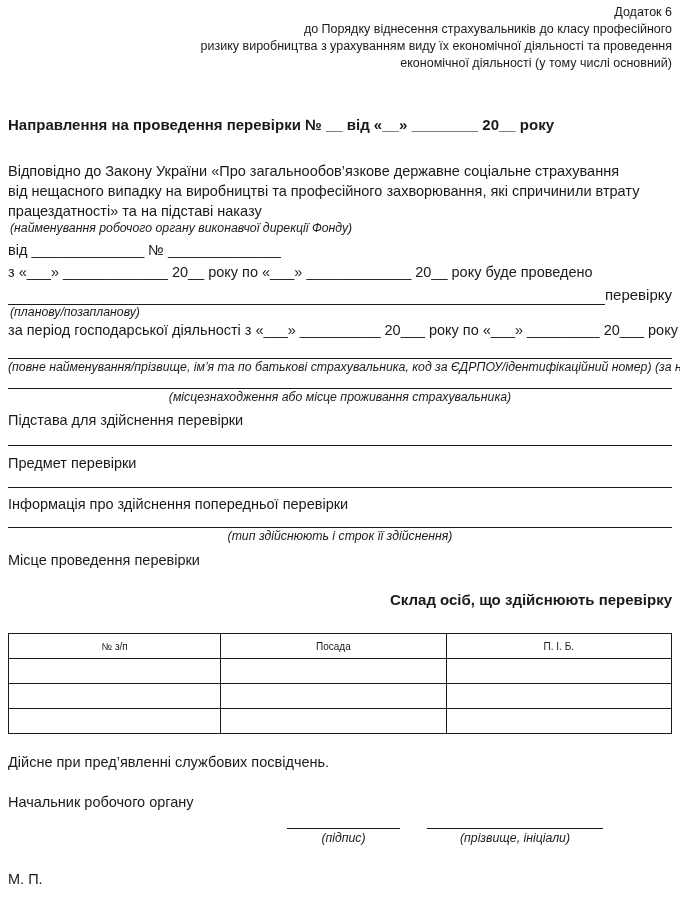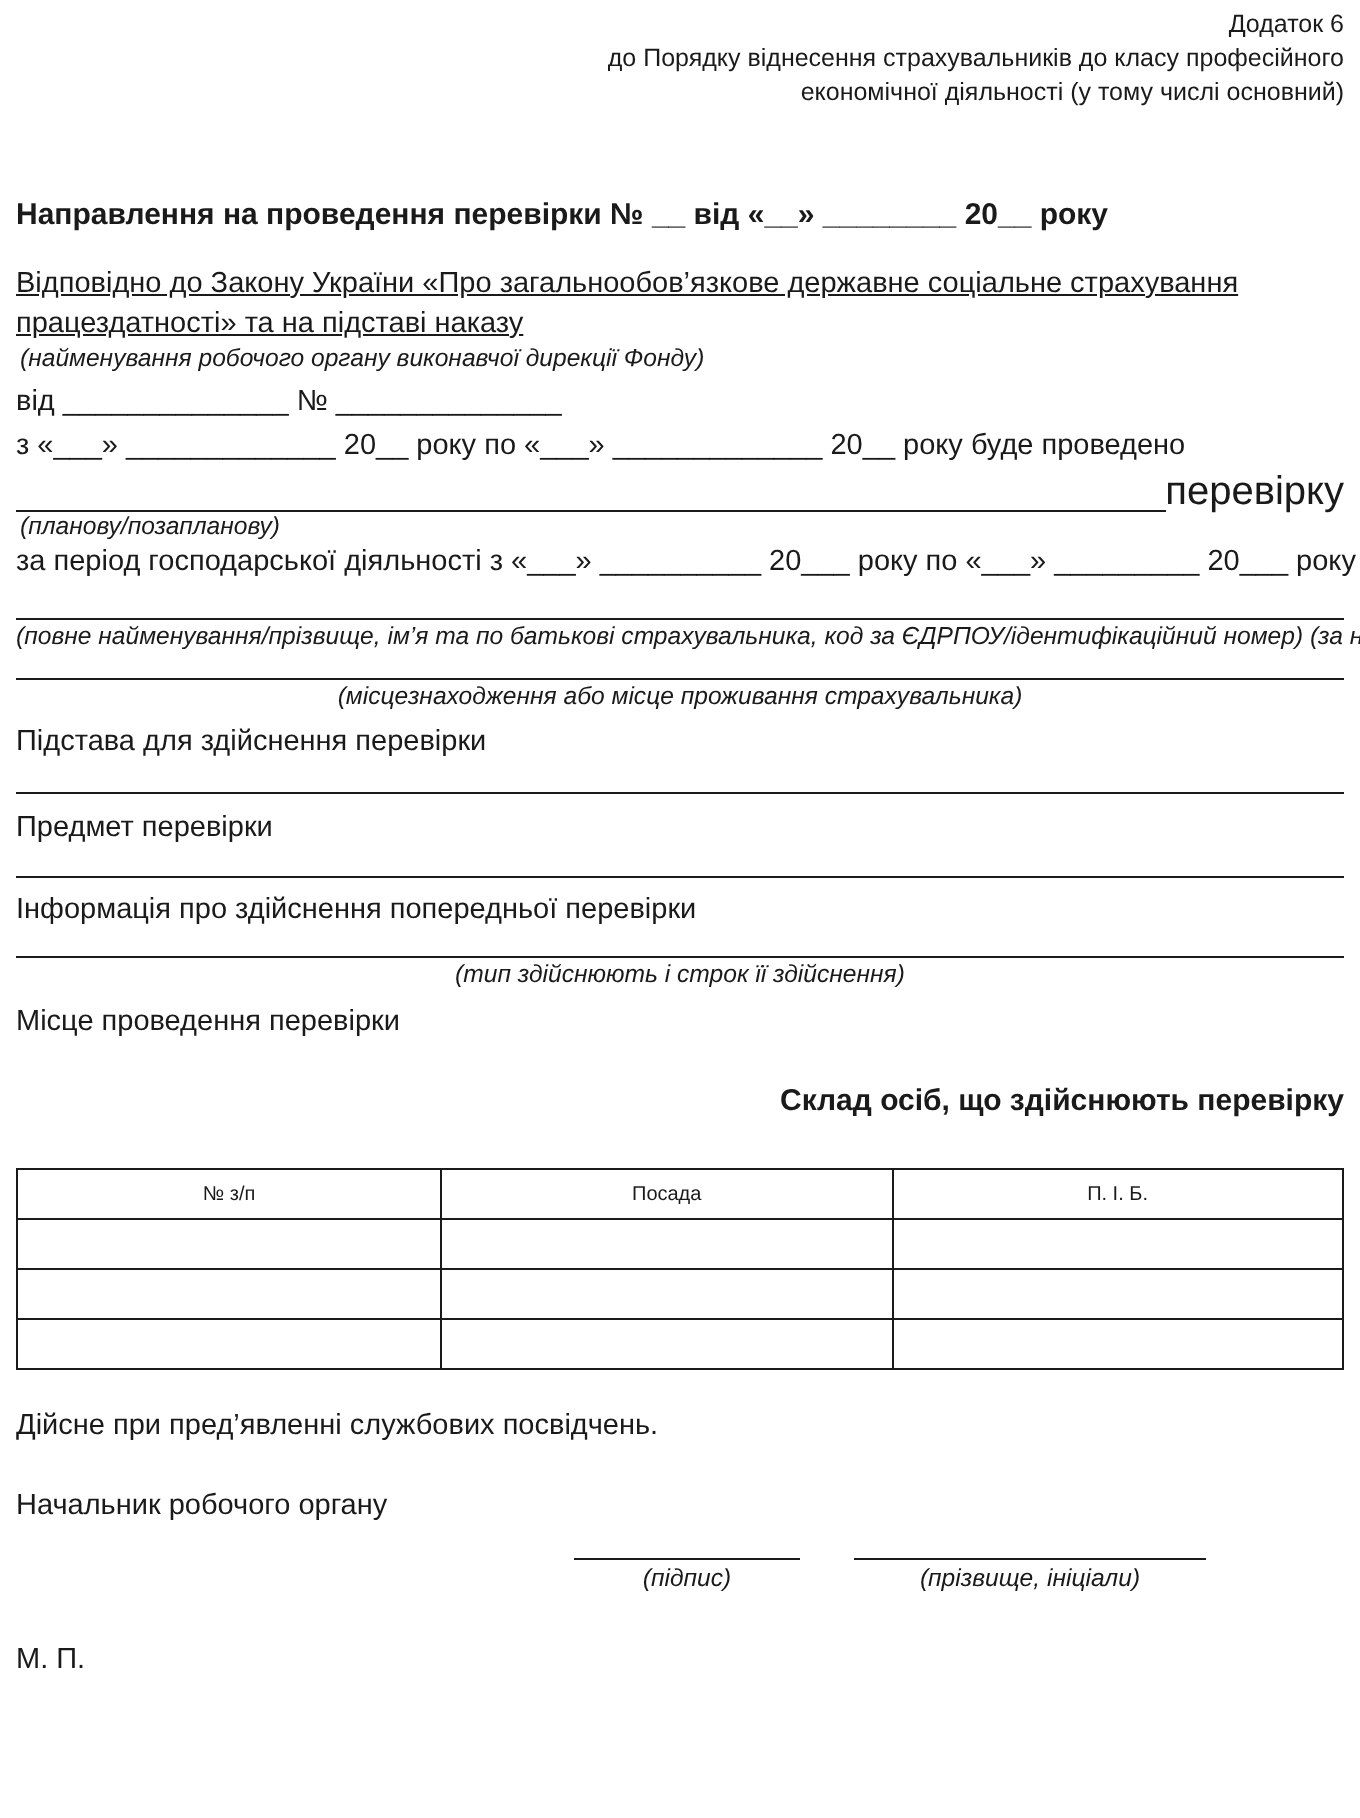--- a/index.html
+++ b/index.html
@@ -22,40 +22,40 @@
     text-align: left;
     font-size: 15px;
     font-weight: bold;
     white-space: nowrap;
   }
   .body-line {
     font-size: 14.5px;
     line-height: 20px;
     white-space: nowrap;
   }
-  .intro-block { margin-top: 16px; text-decoration: underline; }
+  .intro-block { margin-top: 28px; }
   .caption {
     font-style: italic;
     font-size: 12.3px;
     line-height: 14px;
     white-space: nowrap;
   }
   .caption.centered { text-align: center; line-height: 15px; }
   .caption.indent { padding-left: 2px; }
   .form-row {
     font-size: 14.5px;
     line-height: 22px;
     white-space: nowrap;
   }
   .order-row { margin-top: 4px; }
   .blankword-row {
     display: flex;
     align-items: flex-end;
     height: 22px;
-    font-size: 20px;
+    font-size: 15px;
   }
   .blank-fill {
     flex: 1 1 auto;
     border-bottom: 1.5px solid #1a1a1a;
     height: 18px;
   }
   .blankword-row .word { flex: 0 0 auto; line-height: 20px; }
   .rule {
     border-top: 1.5px solid #1a1a1a;
     height: 0;
@@ -114,27 +114,29 @@
   .sig-caps .cap1 { width: 113px; text-align: center; }
   .sig-caps .cap2 { width: 176px; text-align: center; margin-left: 27px; }
   .seal { margin-top: 26px; font-size: 14.5px; }
 </style>
 </head>
 <body>
 
 <div class="appendix-block">
   <div class="appendix-line">Додаток 6</div>
   <div class="appendix-line">до Порядку віднесення страхувальників до класу професійного</div>
+  <div class="appendix-line">ризику виробництва з урахуванням виду їх економічної діяльності та проведення</div>
   <div class="appendix-line">економічної діяльності (у тому числі основний)</div>
 </div>
 
 <div class="form-title">Направлення на проведення перевірки № __ від «__» ________ 20__ року</div>
 
 <div class="intro-block">
   <div class="body-line">Відповідно до Закону України «Про загальнообов’язкове державне соціальне страхування</div>
+  <div class="body-line">від нещасного випадку на виробництві та професійного захворювання, які спричинили втрату</div>
   <div class="body-line">працездатності» та на підставі наказу</div>
 </div>
 
 <div class="caption indent">(найменування робочого органу виконавчої дирекції Фонду)</div>
 
 <div class="form-row order-row">від ______________ № ______________</div>
 <div class="form-row">з «___» _____________ 20__ року по «___» _____________ 20__ року буде проведено</div>
 
 <div class="blankword-row">
   <span class="blank-fill"></span>

